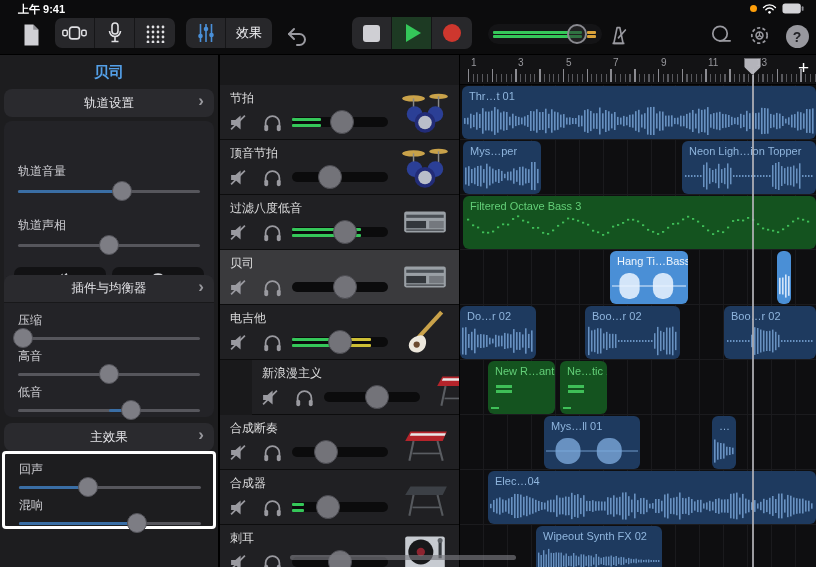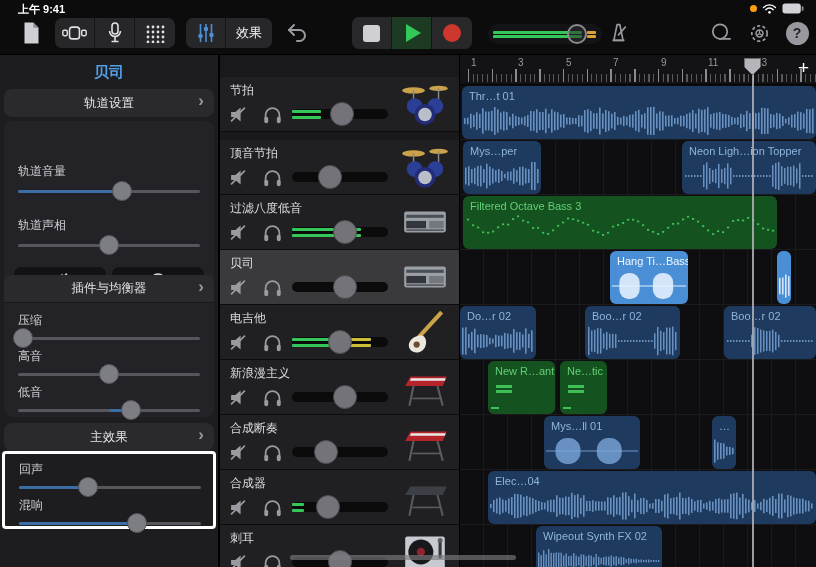--- a/index.html
+++ b/index.html
@@ -4,21 +4,21 @@
 <style>
   *{margin:0;padding:0;box-sizing:border-box}
   html,body{width:816px;height:567px;overflow:hidden}
   body{background:#000;font-family:"Liberation Sans",sans-serif;color:#ddd;position:relative}
 
   
   #topbar{position:absolute;left:0;top:0;width:816px;height:55px;background:#0c0c0d;border-bottom:1px solid #000}
   #statusTime{position:absolute;left:18px;top:2px;font-size:11px;font-weight:bold;color:#fff}
   #statusRight{position:absolute;right:12px;top:3px;display:flex;align-items:center;gap:5px}
   .odot{width:7px;height:7px;border-radius:50%;background:#ff9f0a}
-  .tbtn{position:absolute;top:18px;height:30px;display:flex;align-items:center;justify-content:center;border-radius:7px;cursor:default}
+  .tbtn{position:absolute;top:18px;height:30px;display:flex;align-items:flex-end;justify-content:center;border-radius:7px;cursor:default}
   .seg{background:#27272a}
   .seg .tcell{width:40px;height:30px;display:flex;align-items:center;justify-content:center;border-right:1px solid #161618}
   .seg .tcell:last-child{border-right:none}
   .seg{overflow:hidden}
   #fxText{color:#f2f2f5;font-size:13px}
   
   #transport{position:absolute;left:352px;top:17px;height:32px;display:flex;border-radius:7px;overflow:hidden}
   .tseg{width:40px;height:32px;display:flex;align-items:center;justify-content:center;background:#28282b;border-right:1px solid #141416}
   .tseg:last-child{border-right:none}
   .stopsq{width:17px;height:17px;background:#cfcfd4;border-radius:3px}
@@ -284,21 +284,21 @@
     <div class="slabel" style="top:43px">混响</div>
     <div class="sslider" style="top:59px">
         <div class="strack"></div>
         <div class="sfill" style="left:0%;width:65%"></div>
         <div class="sknob" style="left:calc(65% - 10px)"></div>
       </div>
   </div>
 </div>
 
 <div id="headers">
-    <div class="trow" style="top: 22px;">
+    <div class="trow" style="top: 30px;">
       <div class="tname">节拍</div>
       <div class="ticon" style="left:6px">
         <span><svg width="22" height="19" viewBox="0 0 24 22">
             <polygon points="4,8 9,8 15,3 15,19 9,14 4,14" fill="#9a9aa0"></polygon>
             <line x1="4" y1="19" x2="20" y2="3" stroke="#9a9aa0" stroke-width="2"></line>
           </svg></span>
       </div>
       <div class="ticon" style="left:40px">
         <span><svg width="21" height="19" viewBox="0 0 24 22">
             <path d="M4 16 V11.5 a8 8 0 0 1 16 0 V16" fill="none" stroke="#9a9aa0" stroke-width="2"></path>
@@ -429,21 +429,21 @@
         <div class="meterbar" style="top:2.5px;width:82%;background:linear-gradient(90deg,#35c759 0 68%,#cdbf35 68% 100%)"></div>
         <div class="meterbar" style="bottom:2.5px;width:82%;background:linear-gradient(90deg,#35c759 0 68%,#cdbf35 68% 100%)"></div>
         <div class="tknob" style="left:calc(50% - 12px)"></div>
       </div>
       <div class="tinst"><svg viewBox="0 0 48 44">
           <line x1="40" y1="3" x2="18" y2="27" stroke="#c9a24a" stroke-width="4"></line>
           <path d="M20 25 C10 26 6 34 10 39 C14 44 24 42 25 33 C25.5 28 23 25 20 25 Z" fill="#ece7dc"></path>
           <circle cx="16" cy="34" r="3" fill="#6b4a2f"></circle>
         </svg></div>
     </div>
-    <div class="trow" style="top: 305px;">
+    <div class="trow" style="top: 305px; margin-left: 32px;">
       <div class="tname">新浪漫主义</div>
       <div class="ticon" style="left:6px">
         <span><svg width="22" height="19" viewBox="0 0 24 22">
             <polygon points="4,8 9,8 15,3 15,19 9,14 4,14" fill="#9a9aa0"></polygon>
             <line x1="4" y1="19" x2="20" y2="3" stroke="#9a9aa0" stroke-width="2"></line>
           </svg></span>
       </div>
       <div class="ticon" style="left:40px">
         <span><svg width="21" height="19" viewBox="0 0 24 22">
             <path d="M4 16 V11.5 a8 8 0 0 1 16 0 V16" fill="none" stroke="#9a9aa0" stroke-width="2"></path>
@@ -748,21 +748,21 @@
             <rect x="114" y="9.5" width="1.5" height="14.9" fill="rgba(125,170,220,0.78)"></rect>
             <rect x="117" y="4.3" width="1.5" height="25.4" fill="rgba(125,170,220,0.78)"></rect>
             <rect x="120" y="16.0" width="1.5" height="2.0" fill="rgba(125,170,220,0.78)"></rect>
             <rect x="123" y="16.0" width="1.5" height="2.0" fill="rgba(125,170,220,0.78)"></rect>
             <rect x="126" y="16.0" width="1.5" height="2.0" fill="rgba(125,170,220,0.78)"></rect>
             <rect x="129" y="16.0" width="1.5" height="2.0" fill="rgba(125,170,220,0.78)"></rect>
           </svg>
         </div>
       </div>
       <div class="lane" style="top: 140px;">
-        <div class="region" style="left: 3px; width: 314px; background: rgb(20, 83, 31);">
+        <div class="region" style="left: 3px; width: 353px; background: rgb(20, 83, 31);">
           <div class="rlabel" style="color:#63cf78">Filtered Octave Bass 3</div>
           <svg width="353" height="40" style="position:absolute;left:0;bottom:1px">
             <rect x="4" y="10.7" width="2.2" height="1.8" fill="#3fbf58"></rect>
             <rect x="9" y="16.4" width="2.2" height="1.8" fill="#3fbf58"></rect>
             <rect x="14" y="18.6" width="2.2" height="1.8" fill="#3fbf58"></rect>
             <rect x="19" y="23.4" width="2.2" height="1.8" fill="#3fbf58"></rect>
             <rect x="24" y="23.8" width="2.2" height="1.8" fill="#3fbf58"></rect>
             <rect x="29" y="22.6" width="2.2" height="1.8" fill="#3fbf58"></rect>
             <rect x="34" y="18.4" width="2.2" height="1.8" fill="#3fbf58"></rect>
             <rect x="39" y="15.4" width="2.2" height="1.8" fill="#3fbf58"></rect>

